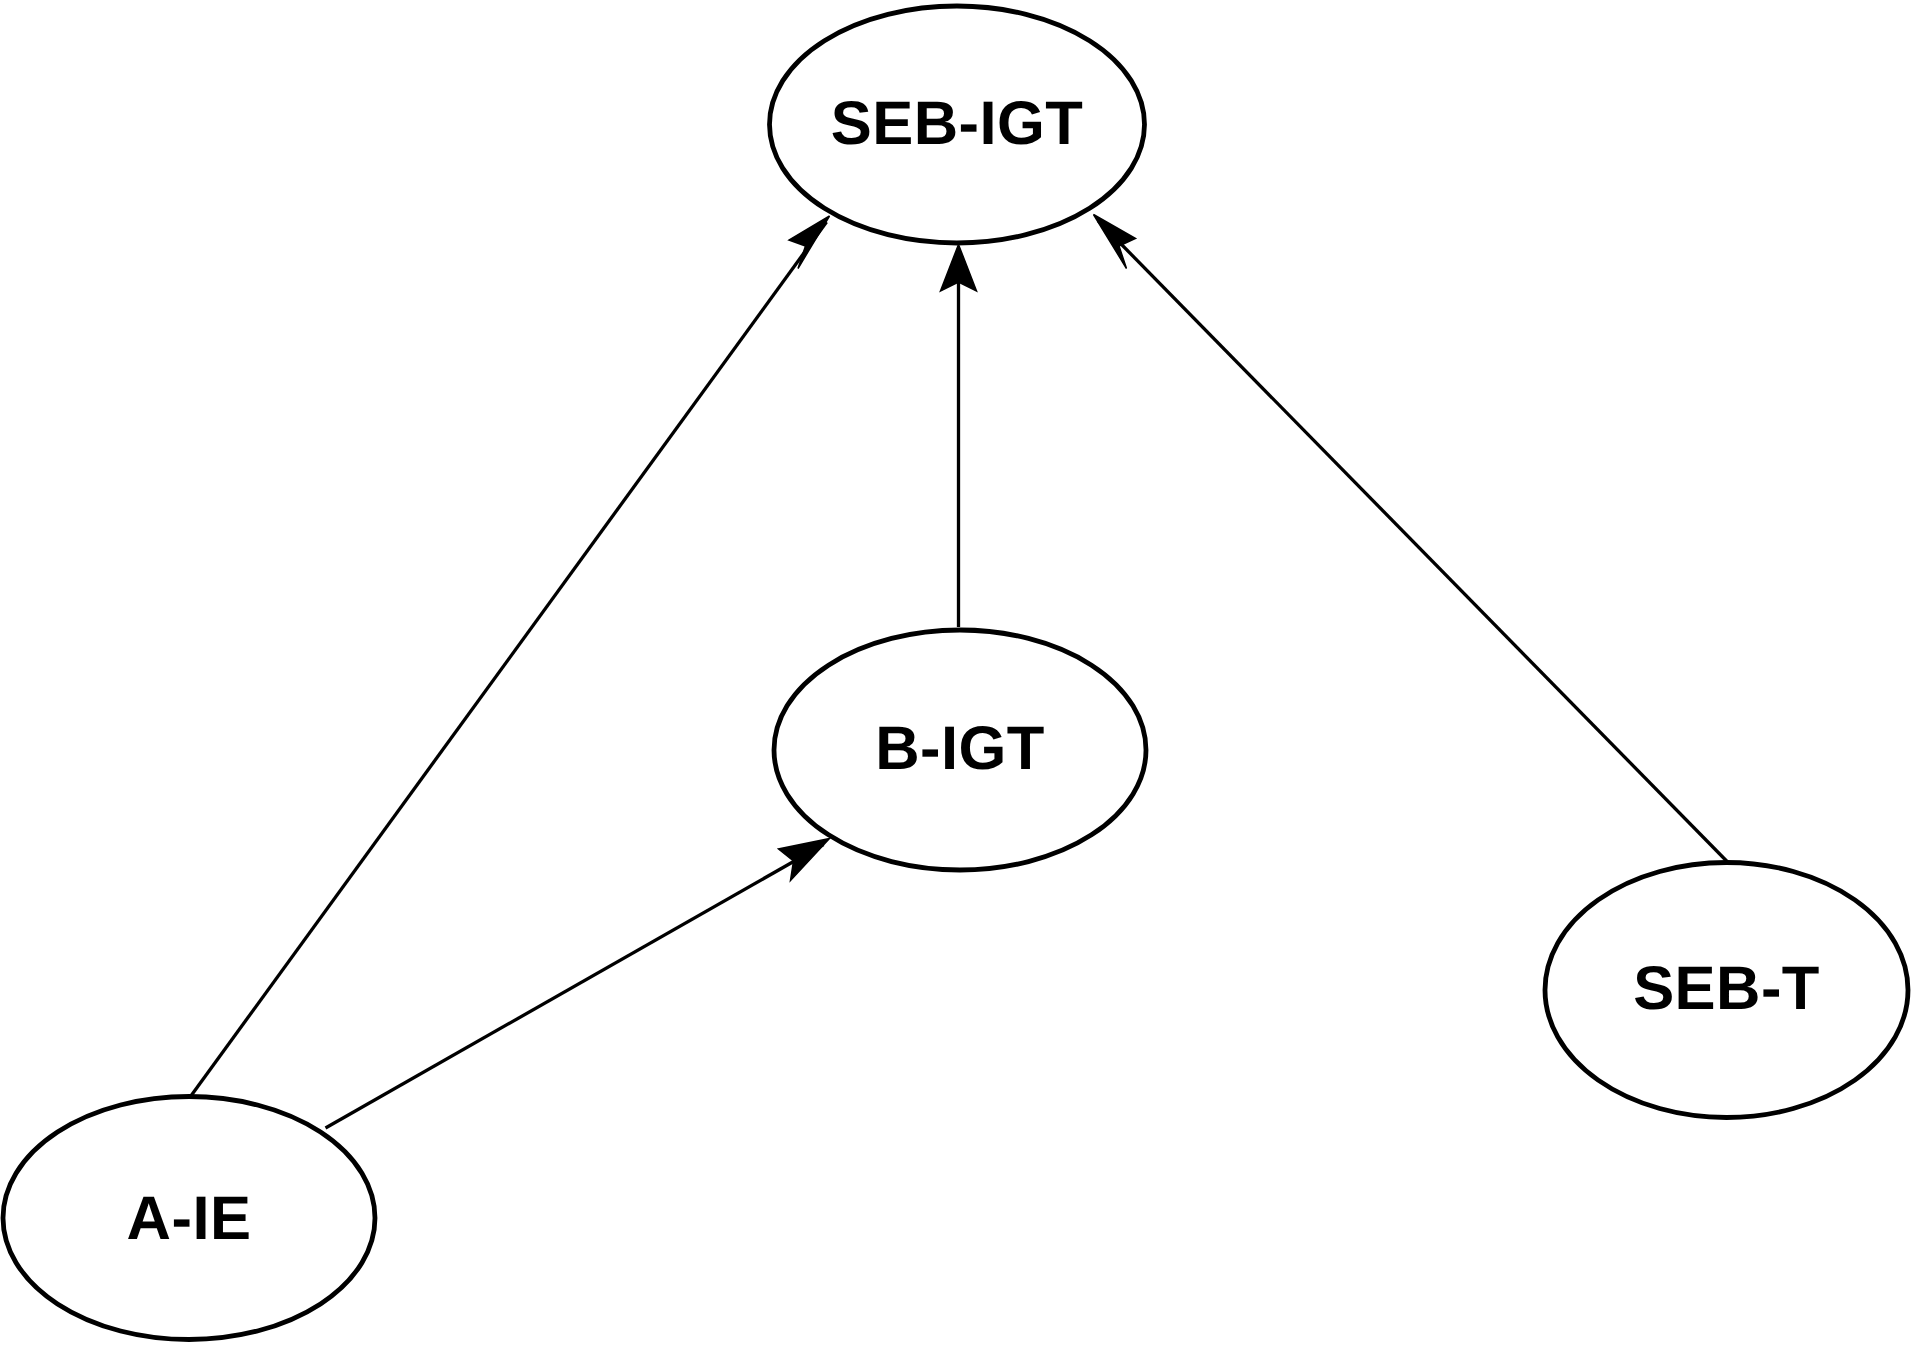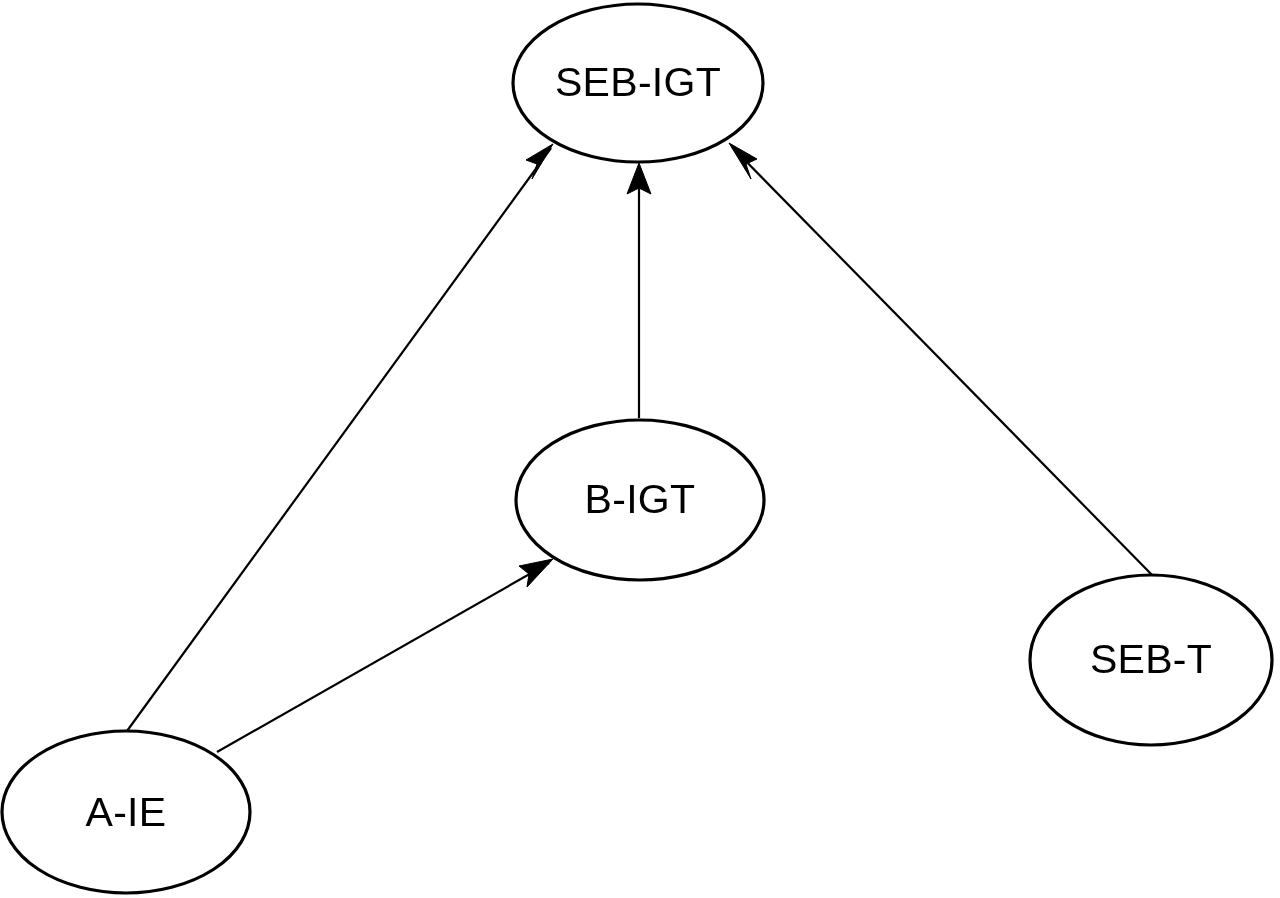--- a/index.html
+++ b/index.html
@@ -12,20 +12,21 @@
     width: 1280px;
     height: 898px;
     overflow: hidden;
     font-family: "Liberation Sans", sans-serif;
   }
   #diagram-root {
     position: relative;
     width: 1060px;
     height: 898px;
     background: #ffffff;
+    font-weight: bold;
   }
   svg#path-diagram {
     display: block;
     width: 1280px;
     height: 898px;
   }
   .node-ellipse {
     fill: #ffffff;
     stroke: #000000;
     stroke-width: 3.2;

